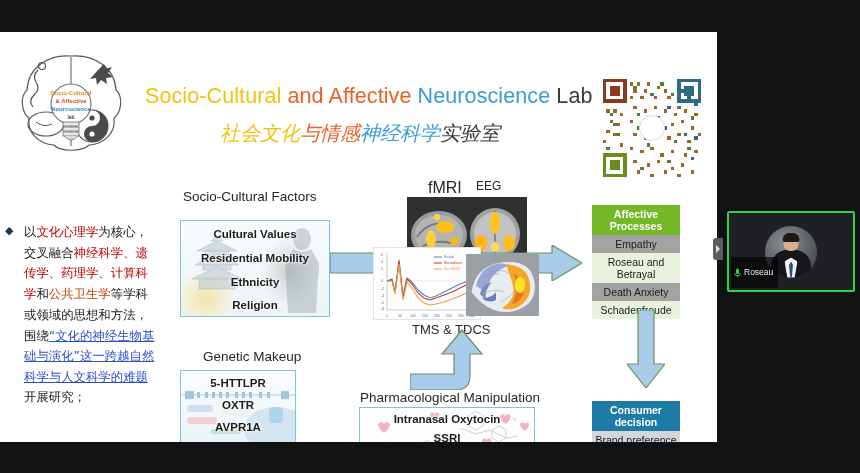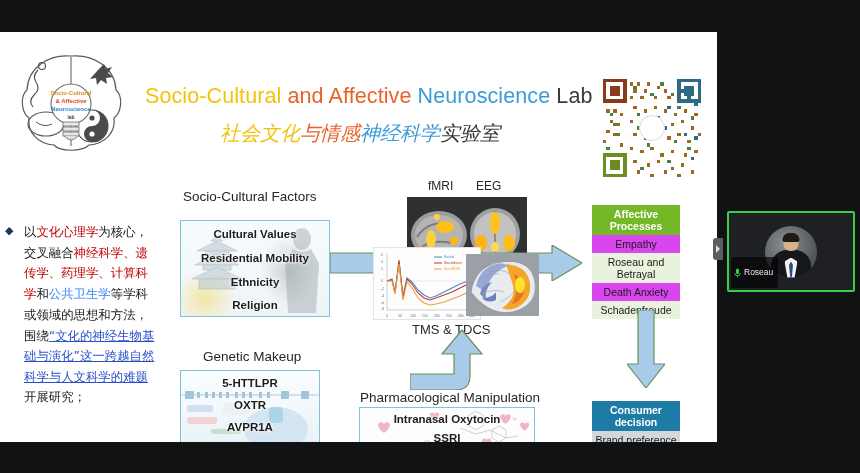--- a/index.html
+++ b/index.html
@@ -53,21 +53,21 @@
   .bullet-block {
     position: absolute; left: 5px; top: 190px; width: 152px;
     font-size: 12.4px; line-height: 20.5px;
     font-family: "DejaVu Sans", sans-serif;
   }
   .bullet-diamond {
     position: absolute; left: 5px; top: 192px; font-size: 11px; color: #17375e;
   }
   .btext { padding-left: 19px; color: #1a1a1a; }
   .c-red  { color: #c00000; }
-  .c-blue { color: #3b82f6; font-family: Liberation Mono, monospace; }
+  .c-blue { color: #c2410c; font-family: Liberation Mono, monospace; }
   .c-link { color: #2b50c8; text-decoration: underline; }
 
   
   .cap { position: absolute; font-size: 13.5px; color: #262626; white-space: nowrap; }
 
   
   .photobox {
     position: absolute; border: 1px solid #7fc4d8; overflow: hidden;
     background: #f4f8fa;
   }
@@ -121,21 +121,21 @@
   .listbox .head {
     font-size: 10.5px; font-weight: bold; text-align: center; color: #fff;
     padding: 3px 0 3px; line-height: 12px;
   }
   .listbox .row {
     font-size: 10.5px; text-align: center; color: #1a1a1a;
     padding: 3px 1px; line-height: 12px;
   }
 
   .affective .head { background: #74b827; }
-  .affective .row  { background: #d946ef; }
+  .affective .row  { background: #a3a3a3; }
   .affective .row:nth-child(odd) { background: #e9f2dd; }
 
   .consumer .head { background: #1e7ba6; }
   .consumer .row  { background: #d3d7d9; }
   .consumer .row.alt { background: #edefef; }
 
   
   .video-tile {
     position: absolute; left: 727px; top: 211px; width: 128px; height: 81px;
     background: #1f2023; border: 2px solid #35d04b; border-radius: 2px; overflow: hidden;
@@ -374,21 +374,21 @@
           <path d="M38 32 q9 8 4 20 q-4 6 -9 2 q6 -8 2 -16 Z"></path>
         </g>
       </svg>
       <div class="lbl" style="top:7px;">Cultural Values</div>
       <div class="lbl" style="top:31px;">Residential Mobility</div>
       <div class="lbl" style="top:55px;">Ethnicity</div>
       <div class="lbl" style="top:78px;">Religion</div>
     </div>
 
     <div class="cap" style="left:203px; top:317px;">Genetic Makeup</div>
-    <div class="photobox" style="left:180px; top:338px; width:140px; height:90px;">
+    <div class="photobox" style="left:180px; top:338px; width:116px; height:90px;">
       <div class="gene-bg"></div>
       <svg viewBox="0 0 140 90" width="140" height="90" style="position:absolute;inset:0;">
         <g stroke="#b9c9d4" stroke-width="1" fill="none">
           <line x1="0" y1="24" x2="140" y2="24"></line>
         </g>
         <g fill="#9fc6dd">
           <rect x="4" y="20" width="9" height="8" rx="1"></rect>
           <rect x="16" y="21" width="3" height="6"></rect>
           <rect x="24" y="21" width="3" height="6"></rect>
           <rect x="31" y="21" width="3" height="6"></rect>
@@ -424,21 +424,21 @@
         <g fill="#eceff1" opacity=".9">
           <rect x="42" y="32" width="26" height="12" rx="2"></rect>
         </g>
       </svg>
       <div class="lbl" style="top:6px;">5-HTTLPR</div>
       <div class="lbl" style="top:28px;">OXTR</div>
       <div class="lbl" style="top:50px;">AVPR1A</div>
 
     </div>
 
-    <div class="cap" style="left:428px; top:147px; font-size:12px;">fMRI</div>
+    <div class="cap" style="left:428px; top:147px; font-size:16px;">fMRI</div>
     <div class="cap" style="left:476px; top:147px; font-size:12px;">EEG</div>
     <div class="brainimg">
       <svg viewBox="0 0 120 75" width="120" height="75">
         <rect width="120" height="75" fill="#2f3032"></rect>
         <g>
           <ellipse cx="32" cy="38" rx="28" ry="24" fill="#9c9c9c"></ellipse>
           <ellipse cx="32" cy="38" rx="24" ry="20" fill="#b4b4b4"></ellipse>
           <path d="M10 40 q12 -18 34 -12" stroke="#7c7c7c" stroke-width="2" fill="none"></path>
           <path d="M14 50 q14 -8 30 -4" stroke="#7c7c7c" stroke-width="2" fill="none"></path>
           <ellipse cx="38" cy="30" rx="9" ry="6" fill="#ffbe18"></ellipse>

